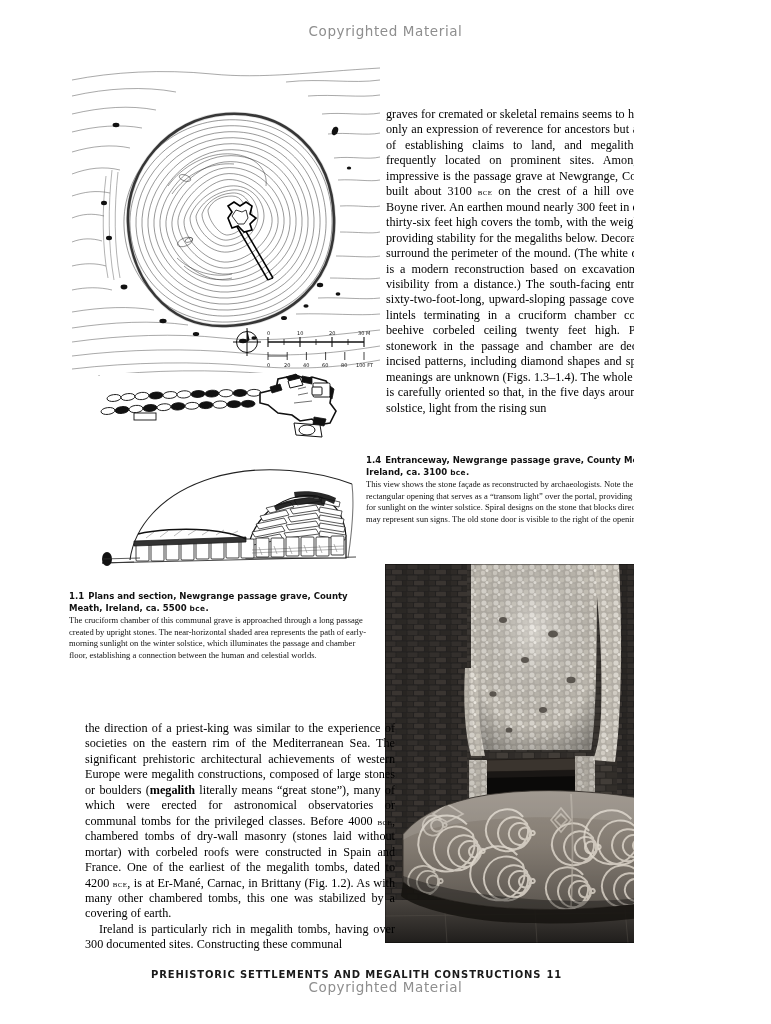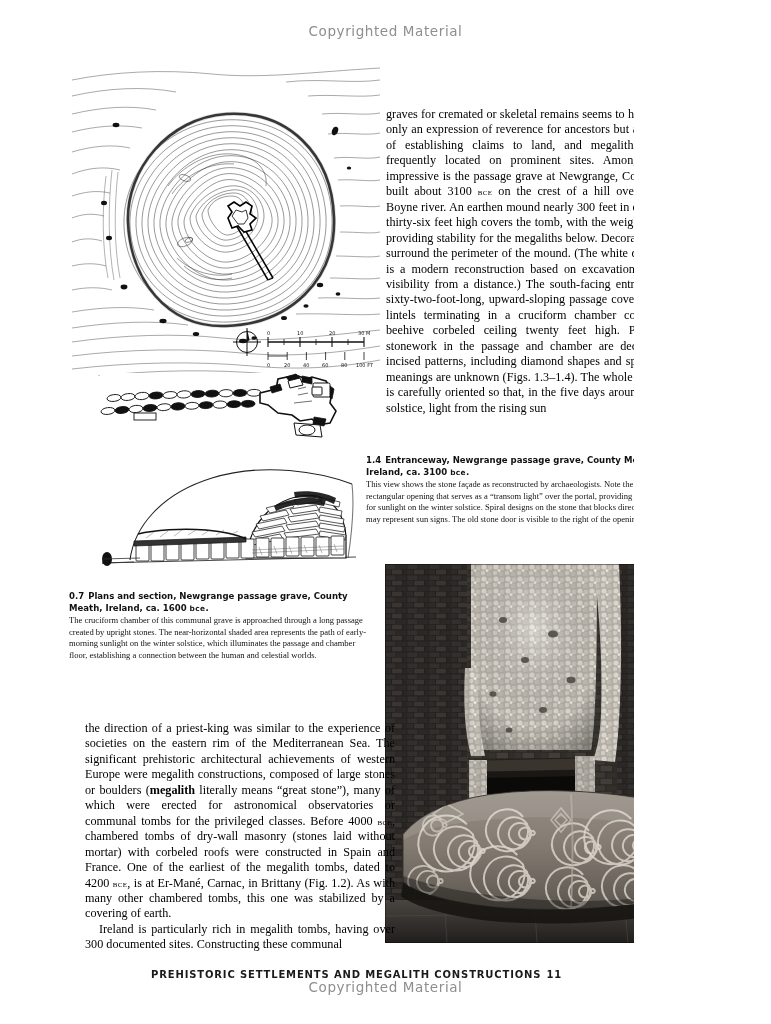--- a/index.html
+++ b/index.html
@@ -444,21 +444,21 @@
 
   <div class="caption cap-14">
     <span class="cap-head">
       <span class="cap-num">1.4</span><span>Entranceway, Newgrange passage grave, County Meath, Ireland, ca. 3100 </span><span class="cap-sc">bce</span><span>.</span>
     </span>
     <span class="cap-body">This view shows the stone façade as reconstructed by archaeologists. Note the rectangular opening that serves as a “transom light” over the portal, providing the path for sunlight on the winter solstice. Spiral designs on the stone that blocks direct entry may represent sun signs. The old stone door is visible to the right of the opening.</span>
   </div>
 
   <div class="caption cap-13">
     <span class="cap-head">
-      <span class="cap-num">0.7</span><span>Plans and section, Newgrange passage grave, County Meath, Ireland, ca. 1600 </span><span class="cap-sc">bce</span><span>.</span>
+      <span class="cap-num">1.1</span><span>Plans and section, Newgrange passage grave, County Meath, Ireland, ca. 5500 </span><span class="cap-sc">bce</span><span>.</span>
     </span>
     <span class="cap-body">The cruciform chamber of this communal grave is approached through a long passage created by upright stones. The near-horizontal shaded area represents the path of early-morning sunlight on the winter solstice, which illuminates the passage and chamber floor, establishing a connection between the human and celestial worlds.</span>
   </div>
 
   <div class="photo">
     <svg viewBox="0 0 312 379" xmlns="http://www.w3.org/2000/svg" preserveAspectRatio="none">
       <defs>
 
         <pattern id="darkWall" width="26" height="13" patternUnits="userSpaceOnUse">
           <rect width="26" height="13" fill="#2a2724"></rect>

